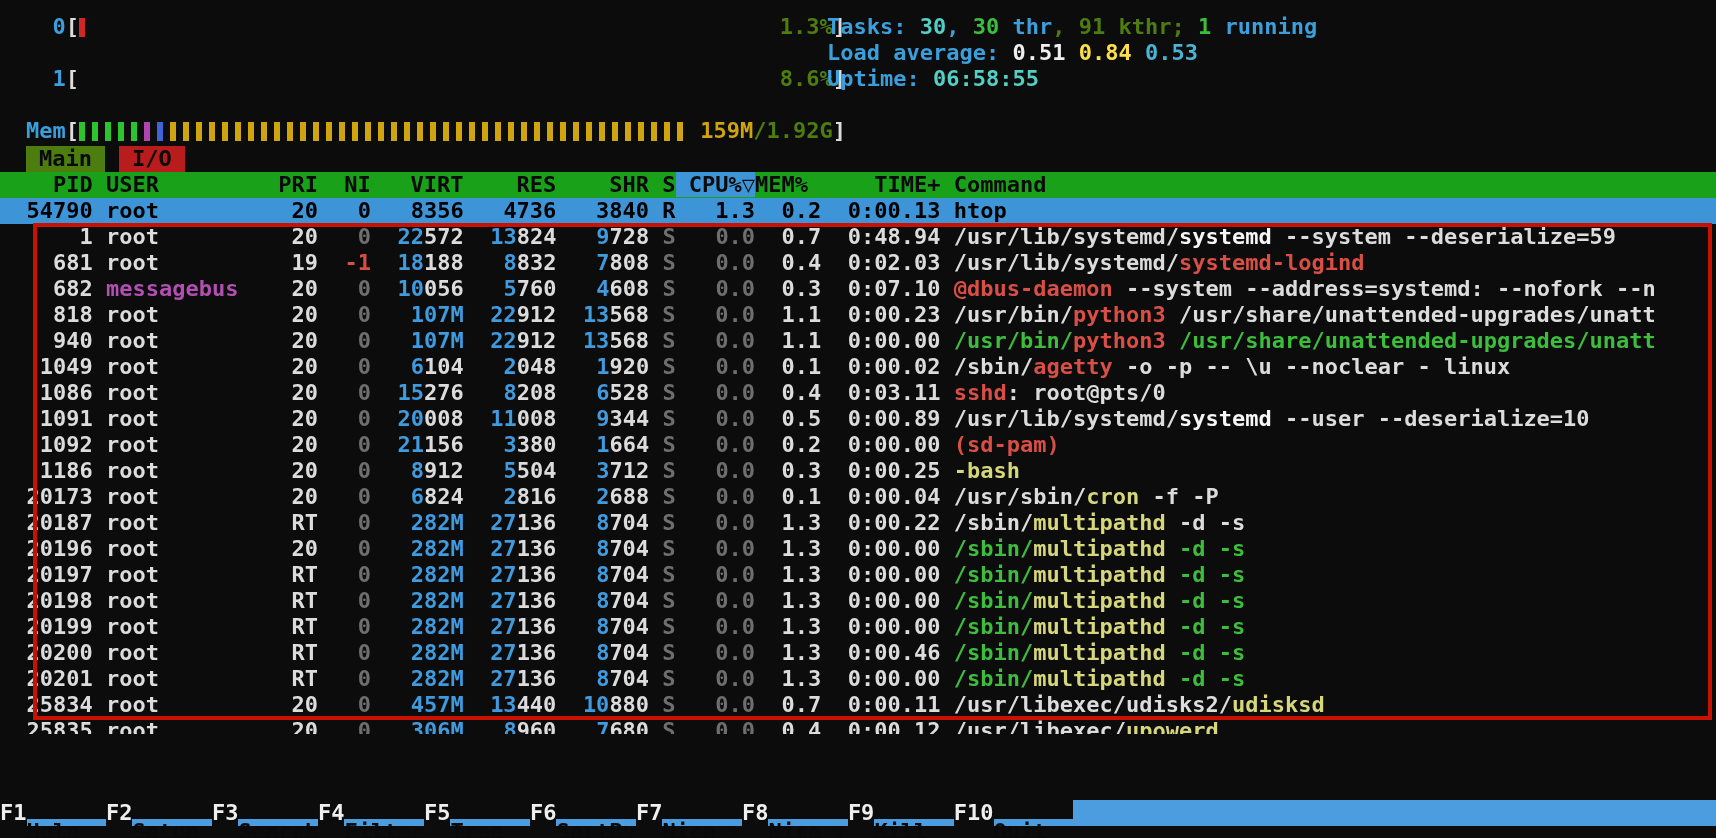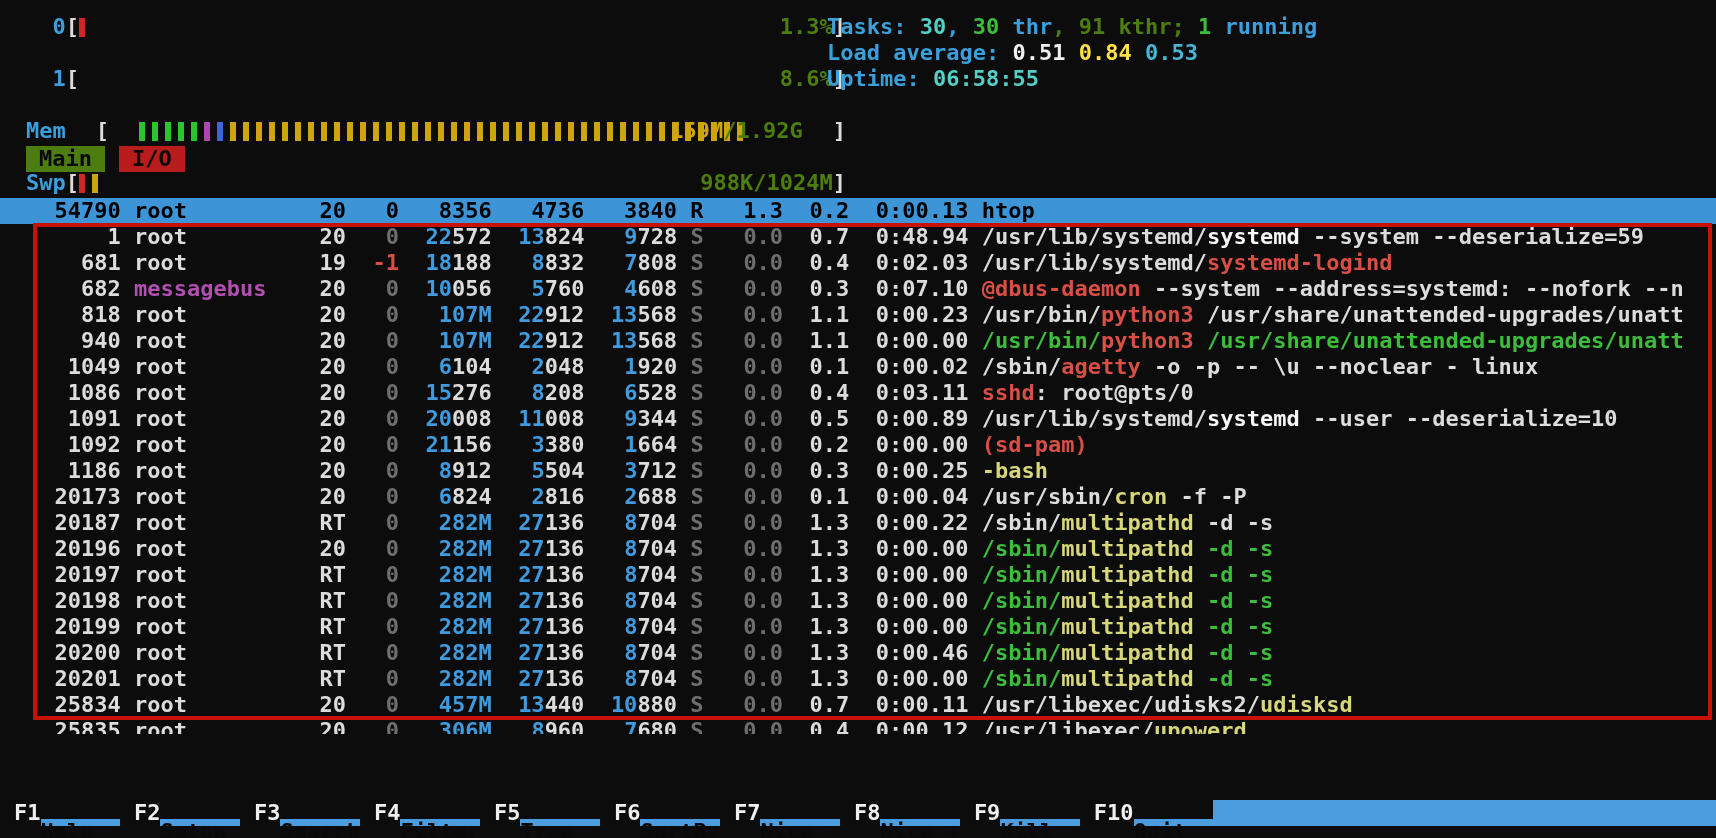--- a/index.html
+++ b/index.html
@@ -26,29 +26,29 @@
   .sumline{position:absolute;left:816px;white-space:pre;height:26px;margin-left:11px;}
   
   #tabs{position:absolute;left:26px;top:146px;height:26px;}
   .tab{display:inline-block;padding:0 13px;margin-right:14px;color:#0a0a0a;height:26px;}
   .tab-active{background:#4d7c0f;}
   .tab-inactive{background:#b91c1c;}
   
   #thead{position:absolute;left:0;top:172px;width:1716px;height:26px;background:#1aa11a;color:#0a0a0a;white-space:pre;}
   #thead .sortcol{background:#3d95d8;}
   #rows{position:absolute;left:0;top:198px;width:1716px;height:536px;overflow:hidden;}
-  .prow{height:26px;white-space:pre;color:#dcdcdc;padding-left:28px;}
+  .prow{height:26px;white-space:pre;color:#dcdcdc;}
   .row-selected{background:#3d95d8;}
   .row-selected span{color:#000 !important;}
   
   #annotation-rect{position:absolute;left:33px;top:223px;width:1679px;height:497px;
     box-sizing:border-box;border:4px solid #c81100;pointer-events:none;z-index:5;}
   
   #fbar{position:absolute;left:0;top:800px;width:1716px;height:26px;display:flex;}
-  .fk{color:#efefef;white-space:pre;padding-left:14px;}
+  .fk{color:#efefef;white-space:pre;}
   .fl{background:#4b9de0;color:#0a0a0a;white-space:pre;margin-top:19px;}
   .ffill{flex:1;background:#4b9de0;}
 </style>
 </head>
 <body>
 
 <div id="terminal">
   <div id="meters">
       <div class="meter" style="top: 0px; position: relative;">
         <span class="mlabel">  0</span>
@@ -57,39 +57,40 @@
         <span class="br">]</span>
       </div>
       <div class="meter" style="top: 26px; position: relative;">
         <span class="mlabel">  1</span>
         <span class="br">[</span>
         <div class="mtrack">
           <span class="mval"><span class="c-gray">8.6%</span></span>
         </div>
         <span class="br">]</span>
       </div>
-      <div class="meter" style="top: 52px; position: relative; gap: 30px;">
+      <div class="meter" style="top: 52px; position: relative;">
         <span class="mlabel">Mem</span>
         <span class="br">[</span>
         <div class="mtrack"><span class="bar bar-green"></span><span class="bar bar-green"></span><span class="bar bar-green"></span><span class="bar bar-green"></span><span class="bar bar-green"></span><span class="bar bar-magenta"></span><span class="bar bar-blue"></span><span class="bar bar-yellow"></span><span class="bar bar-yellow"></span><span class="bar bar-yellow"></span><span class="bar bar-yellow"></span><span class="bar bar-yellow"></span><span class="bar bar-yellow"></span><span class="bar bar-yellow"></span><span class="bar bar-yellow"></span><span class="bar bar-yellow"></span><span class="bar bar-yellow"></span><span class="bar bar-yellow"></span><span class="bar bar-yellow"></span><span class="bar bar-yellow"></span><span class="bar bar-yellow"></span><span class="bar bar-yellow"></span><span class="bar bar-yellow"></span><span class="bar bar-yellow"></span><span class="bar bar-yellow"></span><span class="bar bar-yellow"></span><span class="bar bar-yellow"></span><span class="bar bar-yellow"></span><span class="bar bar-yellow"></span><span class="bar bar-yellow"></span><span class="bar bar-yellow"></span><span class="bar bar-yellow"></span><span class="bar bar-yellow"></span><span class="bar bar-yellow"></span><span class="bar bar-yellow"></span><span class="bar bar-yellow"></span><span class="bar bar-yellow"></span><span class="bar bar-yellow"></span><span class="bar bar-yellow"></span><span class="bar bar-yellow"></span><span class="bar bar-yellow"></span><span class="bar bar-yellow"></span><span class="bar bar-yellow"></span><span class="bar bar-yellow"></span><span class="bar bar-yellow"></span><span class="bar bar-yellow"></span><span class="bar bar-yellow"></span><span class="mval"><span class="c-yellow">159M</span><span class="c-gray">/1.92G</span></span></div>
         <span class="br">]</span>
       </div>
       <div class="meter" style="top: 78px; position: relative;">
         <span class="mlabel">Swp</span>
         <span class="br">[</span>
         <div class="mtrack"><span class="bar bar-red"></span><span class="bar bar-yellow"></span><span class="mval"><span class="c-gray">988K/1024M</span></span></div>
         <span class="br">]</span>
       </div>
     </div>
   <div id="summary">
       <div class="sumline" style="top: 14px;"><span class="c-label">Tasks: </span><span class="c-teal">30</span><span class="c-label">, </span><span class="c-green">30</span><span class="c-label"> thr</span><span class="c-gray">, </span><span class="c-gray">91 kthr</span><span class="c-gray">; </span><span class="c-green">1</span><span class="c-label"> running</span></div>
       <div class="sumline" style="top: 40px;"><span class="c-label">Load average: </span><span class="c-white">0.51 </span><span class="c-tealgreen">0.84 </span><span class="c-cyanblue">0.53</span></div>
       <div class="sumline" style="top: 66px;"><span class="c-label">Uptime: </span><span class="c-teal">06:58:55</span></div>
     </div>
   <div id="tabs"><span class="tab tab-active">Main</span><span class="tab tab-inactive">I/O</span></div>
+  <div id="thead"><span>    PID USER         PRI  NI   VIRT    RES    SHR S</span><span class="sortcol"> CPU%▽</span><span>MEM%     TIME+ Command</span></div>
   <div id="rows">
       <div class="prow row-selected"><span class="c-w">  54790</span><span> </span><span class="c-w">root      </span><span class="c-w">    20</span><span class="c-dim">   0</span><span>   </span><span class="c-w">8356</span><span>   </span><span class="c-w">4736</span><span>   </span><span class="c-w">3840</span><span class="c-dim"> R</span><span class="c-w">   1.3</span><span class="c-w">  0.2</span><span class="c-w">  0:00.13</span><span> </span><span class="c-w">htop</span></div>
       <div class="prow"><span class="c-w">      1</span><span> </span><span class="c-w">root      </span><span class="c-w">    20</span><span class="c-dim">   0</span><span>  </span><span class="c-num">22</span><span class="c-w">572</span><span>  </span><span class="c-num">13</span><span class="c-w">824</span><span>   </span><span class="c-num">9</span><span class="c-w">728</span><span class="c-dim"> S</span><span class="c-dim">   0.0</span><span class="c-w">  0.7</span><span class="c-w">  0:48.94</span><span> </span><span class="c-w">/usr/lib/systemd/</span><span class="c-W">systemd</span><span class="c-w"> --system --deserialize=59</span></div>
       <div class="prow"><span class="c-w">    681</span><span> </span><span class="c-w">root      </span><span class="c-w">    19</span><span class="c-r">  -1</span><span>  </span><span class="c-num">18</span><span class="c-w">188</span><span>   </span><span class="c-num">8</span><span class="c-w">832</span><span>   </span><span class="c-num">7</span><span class="c-w">808</span><span class="c-dim"> S</span><span class="c-dim">   0.0</span><span class="c-w">  0.4</span><span class="c-w">  0:02.03</span><span> </span><span class="c-w">/usr/lib/systemd/</span><span class="c-r">systemd-logind</span></div>
       <div class="prow"><span class="c-w">    682</span><span> </span><span class="c-mag">messagebus</span><span class="c-w">    20</span><span class="c-dim">   0</span><span>  </span><span class="c-num">10</span><span class="c-w">056</span><span>   </span><span class="c-num">5</span><span class="c-w">760</span><span>   </span><span class="c-num">4</span><span class="c-w">608</span><span class="c-dim"> S</span><span class="c-dim">   0.0</span><span class="c-w">  0.3</span><span class="c-w">  0:07.10</span><span> </span><span class="c-r">@dbus-daemon</span><span class="c-w"> --system --address=systemd: --nofork --n</span></div>
       <div class="prow"><span class="c-w">    818</span><span> </span><span class="c-w">root      </span><span class="c-w">    20</span><span class="c-dim">   0</span><span>   </span><span class="c-num">107M</span><span>  </span><span class="c-num">22</span><span class="c-w">912</span><span>  </span><span class="c-num">13</span><span class="c-w">568</span><span class="c-dim"> S</span><span class="c-dim">   0.0</span><span class="c-w">  1.1</span><span class="c-w">  0:00.23</span><span> </span><span class="c-w">/usr/bin/</span><span class="c-r">python3</span><span class="c-w"> /usr/share/unattended-upgrades/unatt</span></div>
       <div class="prow"><span class="c-w">    940</span><span> </span><span class="c-w">root      </span><span class="c-w">    20</span><span class="c-dim">   0</span><span>   </span><span class="c-num">107M</span><span>  </span><span class="c-num">22</span><span class="c-w">912</span><span>  </span><span class="c-num">13</span><span class="c-w">568</span><span class="c-dim"> S</span><span class="c-dim">   0.0</span><span class="c-w">  1.1</span><span class="c-w">  0:00.00</span><span> </span><span class="c-g">/usr/bin/</span><span class="c-r">python3</span><span class="c-g"> /usr/share/unattended-upgrades/unatt</span></div>
       <div class="prow"><span class="c-w">   1049</span><span> </span><span class="c-w">root      </span><span class="c-w">    20</span><span class="c-dim">   0</span><span>   </span><span class="c-num">6</span><span class="c-w">104</span><span>   </span><span class="c-num">2</span><span class="c-w">048</span><span>   </span><span class="c-num">1</span><span class="c-w">920</span><span class="c-dim"> S</span><span class="c-dim">   0.0</span><span class="c-w">  0.1</span><span class="c-w">  0:00.02</span><span> </span><span class="c-w">/sbin/</span><span class="c-r">agetty</span><span class="c-w"> -o -p -- \u --noclear - linux</span></div>
       <div class="prow"><span class="c-w">   1086</span><span> </span><span class="c-w">root      </span><span class="c-w">    20</span><span class="c-dim">   0</span><span>  </span><span class="c-num">15</span><span class="c-w">276</span><span>   </span><span class="c-num">8</span><span class="c-w">208</span><span>   </span><span class="c-num">6</span><span class="c-w">528</span><span class="c-dim"> S</span><span class="c-dim">   0.0</span><span class="c-w">  0.4</span><span class="c-w">  0:03.11</span><span> </span><span class="c-r">sshd</span><span class="c-w">: root@pts/0</span></div>
       <div class="prow"><span class="c-w">   1091</span><span> </span><span class="c-w">root      </span><span class="c-w">    20</span><span class="c-dim">   0</span><span>  </span><span class="c-num">20</span><span class="c-w">008</span><span>  </span><span class="c-num">11</span><span class="c-w">008</span><span>   </span><span class="c-num">9</span><span class="c-w">344</span><span class="c-dim"> S</span><span class="c-dim">   0.0</span><span class="c-w">  0.5</span><span class="c-w">  0:00.89</span><span> </span><span class="c-w">/usr/lib/systemd/</span><span class="c-W">systemd</span><span class="c-w"> --user --deserialize=10</span></div>

